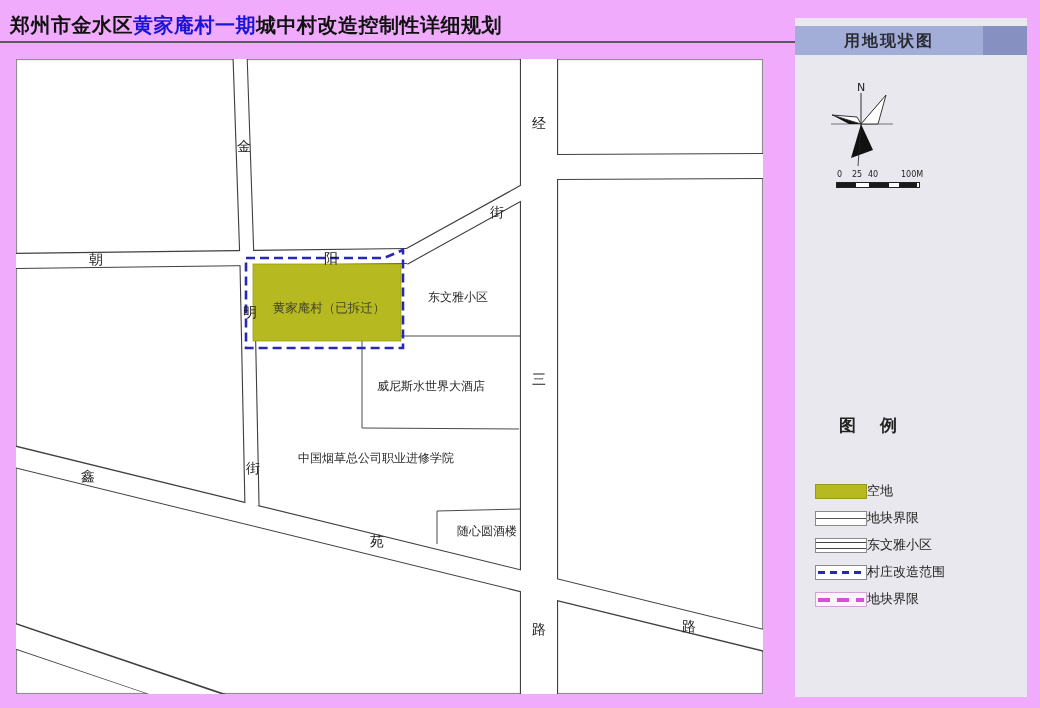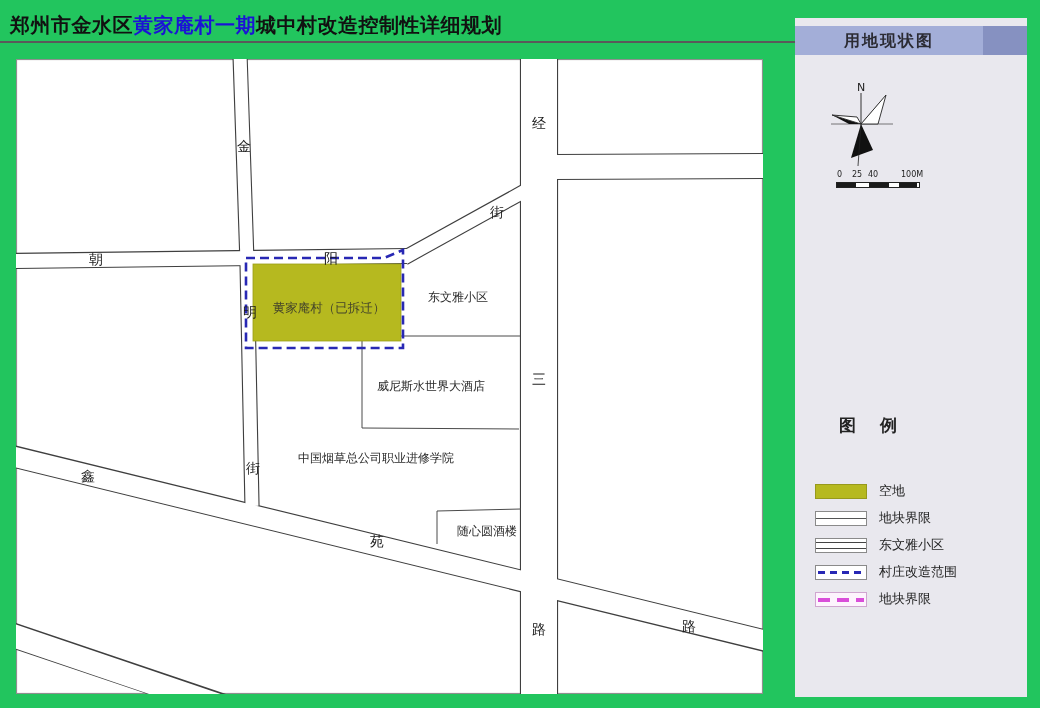--- a/index.html
+++ b/index.html
@@ -1,18 +1,18 @@
 <!DOCTYPE html>
 <html><head>
 <meta charset="utf-8">
 <style>
   html,body{margin:0;padding:0;background:#ffffff;}
   body{width:1040px;height:708px;position:relative;overflow:hidden;
        font-family:"DejaVu Sans",sans-serif;}
-  .page{position:absolute;inset:0;background:#22c55e;}
+  .page{position:absolute;inset:0;background:#f0abfc;}
 
   
   .title{position:absolute;left:10px;top:12px;font-size:20px;font-weight:bold;
          color:#111;letter-spacing:0.5px;white-space:nowrap;}
   .title .hl{color:#1b13d6;}
   .title-rule{position:absolute;left:0;top:41px;width:797px;height:2px;background:#5a5a5a;}
 
   
   .map-frame{position:absolute;left:16px;top:59px;width:747px;height:635px;background:#fff;}
   .map-frame svg{display:block;}
@@ -46,21 +46,21 @@
         position:relative;flex:0 0 auto;}
   .swatch.fill-yellow{background:#b6b91f;border-color:#97991c;}
   .swatch.plot-boundary::after{content:"";position:absolute;left:0;right:0;top:6px;height:1px;background:#555;}
   .swatch.road::before{content:"";position:absolute;left:0;right:0;top:3px;height:1px;background:#444;}
   .swatch.road::after{content:"";position:absolute;left:0;right:0;bottom:3px;height:1px;background:#444;}
   .swatch.dash-blue::after{content:"";position:absolute;left:2px;right:2px;top:5px;height:3px;
         background:repeating-linear-gradient(90deg,#2828b4 0 7px,transparent 7px 12px);}
   .swatch.dash-magenta{background:#fdf4fd;border-color:#d0a6d0;}
   .swatch.dash-magenta::after{content:"";position:absolute;left:2px;right:2px;top:5px;height:4px;
         background:repeating-linear-gradient(90deg,#d94ed9 0 12px,transparent 12px 19px);}
-  .legend-label{margin-left:12px;font-size:13px;color:#222;white-space:nowrap;}
+  .legend-label{font-size:13px;color:#222;white-space:nowrap;}
 
   
   text{font-family:"DejaVu Sans",sans-serif;}
   .road-char{font-size:14px;fill:#1a1a1a;}
   .area-label{font-size:12px;fill:#2a2a2a;}
   .village-label{font-size:12.5px;fill:#45452a;}
 </style>
 </head>
 <body>
 

